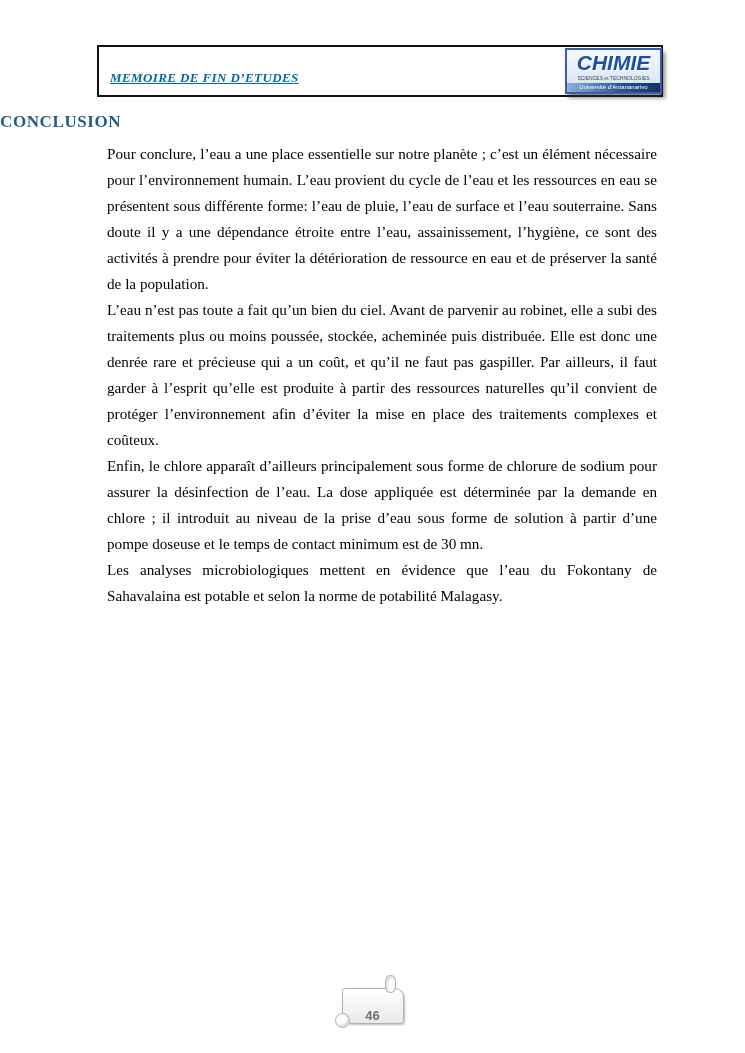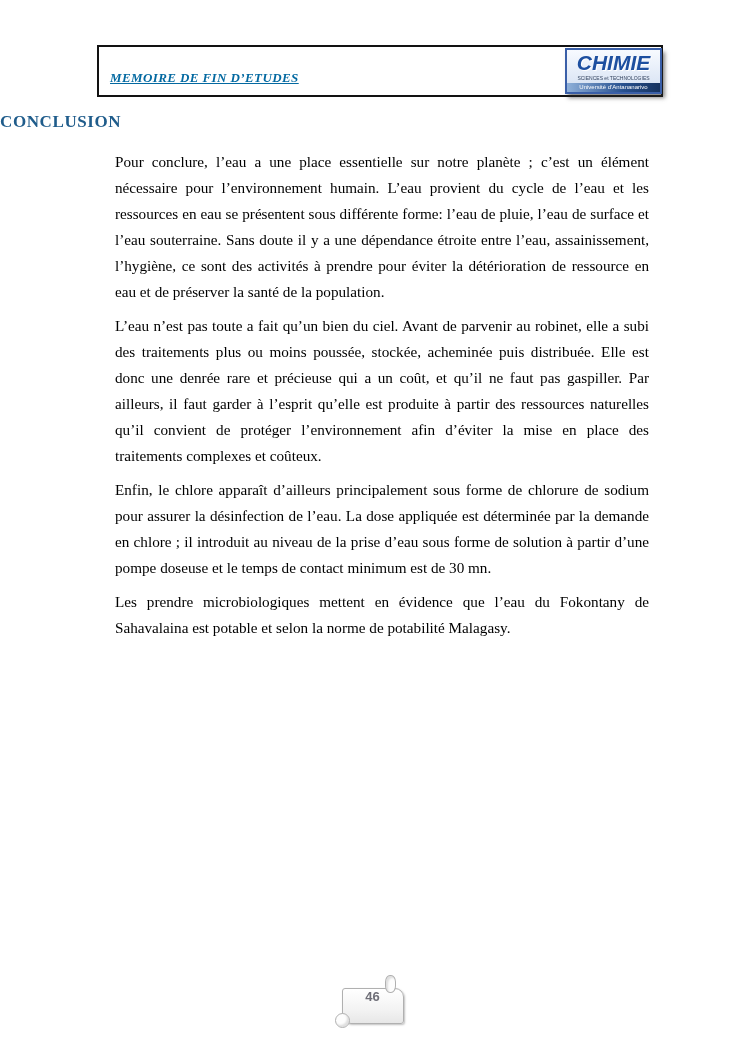--- a/index.html
+++ b/index.html
@@ -100,36 +100,36 @@
   .content {
     position: absolute;
     left: 107px;
     top: 141px;
     width: 550px;
     font-family: "Liberation Serif", serif;
     font-size: 15.2px;
     line-height: 26px;
     text-align: justify;
   }
-  .content p { margin: 8px; }
+  .content p { margin: 0; }
 
   
   .scroll {
     position: absolute;
     left: 50%;
     top: 988px;
     transform: translateX(-50%);
     width: 60px;
     height: 34px;
     background: linear-gradient(180deg, #ffffff 0%, #f3f3f3 60%, #e7e7e7 100%);
     border: 1px solid #b0b0b0;
     border-radius: 3px 9px 3px 9px;
     box-shadow: 1px 1px 2px rgba(0,0,0,0.25);
     display: flex;
-    align-items: flex-start;
+    align-items: flex-end;
     justify-content: center;
   }
   .scroll-curl-left {
     position: absolute;
     left: -8px;
     bottom: -5px;
     width: 13px;
     height: 13px;
     background: #fdfdfd;
     border: 1px solid #b0b0b0;
@@ -168,21 +168,21 @@
       <div class="logo-band">Université d’Antananarivo</div>
     </div>
   </div>
 
   <div class="doc-title">CONCLUSION</div>
 
   <div class="content">
     <p>Pour conclure, l’eau a une place essentielle sur notre planète ; c’est un élément nécessaire pour l’environnement humain. L’eau provient du cycle de l’eau et les ressources en eau se présentent sous différente forme: l’eau de pluie, l’eau de surface et l’eau souterraine. Sans doute il y a une dépendance étroite entre l’eau, assainissement, l’hygiène, ce sont des activités à prendre pour éviter la détérioration de ressource en eau et de préserver la santé de la population.</p>
     <p>L’eau n’est pas toute a fait qu’un bien du ciel. Avant de parvenir au robinet, elle a subi des traitements plus ou moins poussée, stockée, acheminée puis distribuée. Elle est donc une denrée rare et précieuse qui a un coût, et qu’il ne faut pas gaspiller. Par ailleurs, il faut garder à l’esprit qu’elle est produite à partir des ressources naturelles qu’il convient de protéger l’environnement afin d’éviter la mise en place des traitements complexes et coûteux.</p>
     <p>Enfin, le chlore apparaît d’ailleurs principalement sous forme de chlorure de sodium pour assurer la désinfection de l’eau. La dose appliquée est déterminée par la demande en chlore ; il introduit au niveau de la prise d’eau sous forme de solution à partir d’une pompe doseuse et le temps de contact minimum est de 30 mn.</p>
-    <p>Les prendre microbiologiques mettent en évidence que l’eau du Fokontany de Sahavalaina est potable et selon la norme de potabilité Malagasy.</p>
+    <p>Les analyses microbiologiques mettent en évidence que l’eau du Fokontany de Sahavalaina est potable et selon la norme de potabilité Malagasy.</p>
   </div>
 
   <div class="scroll">
     <div class="scroll-curl-left"></div>
     <div class="scroll-curl-right"></div>
     <span class="page-num">46</span>
   </div>
 
 </div>
 

